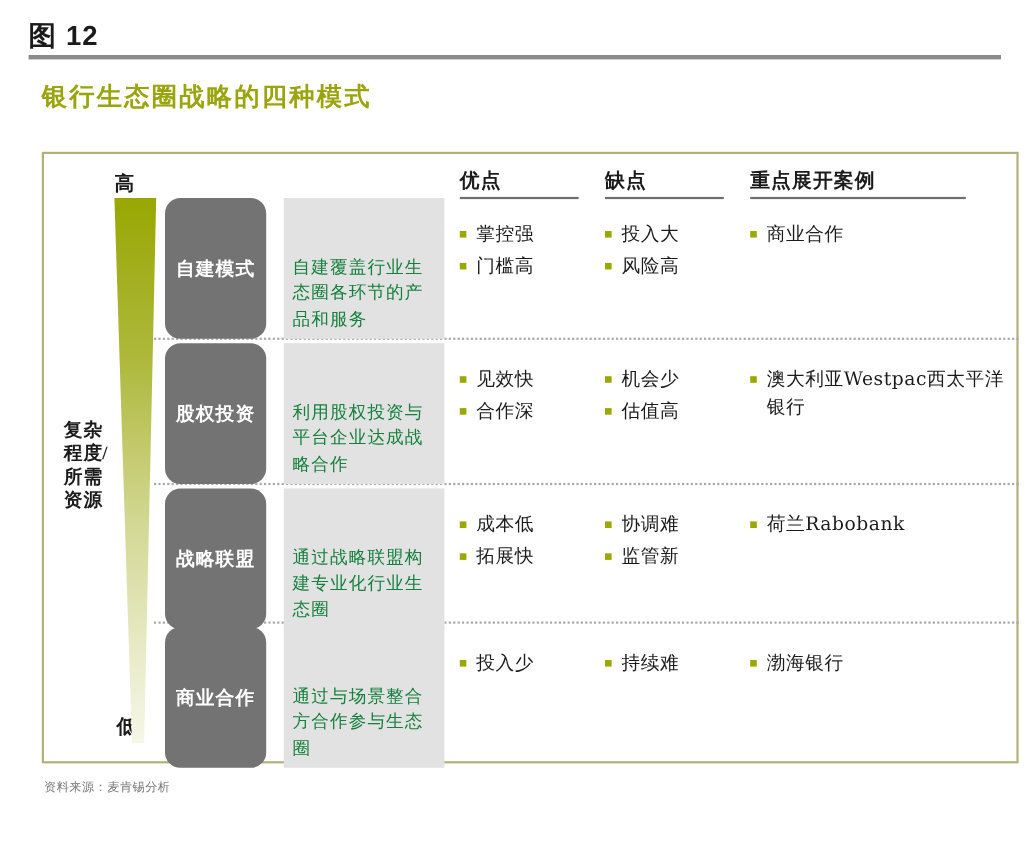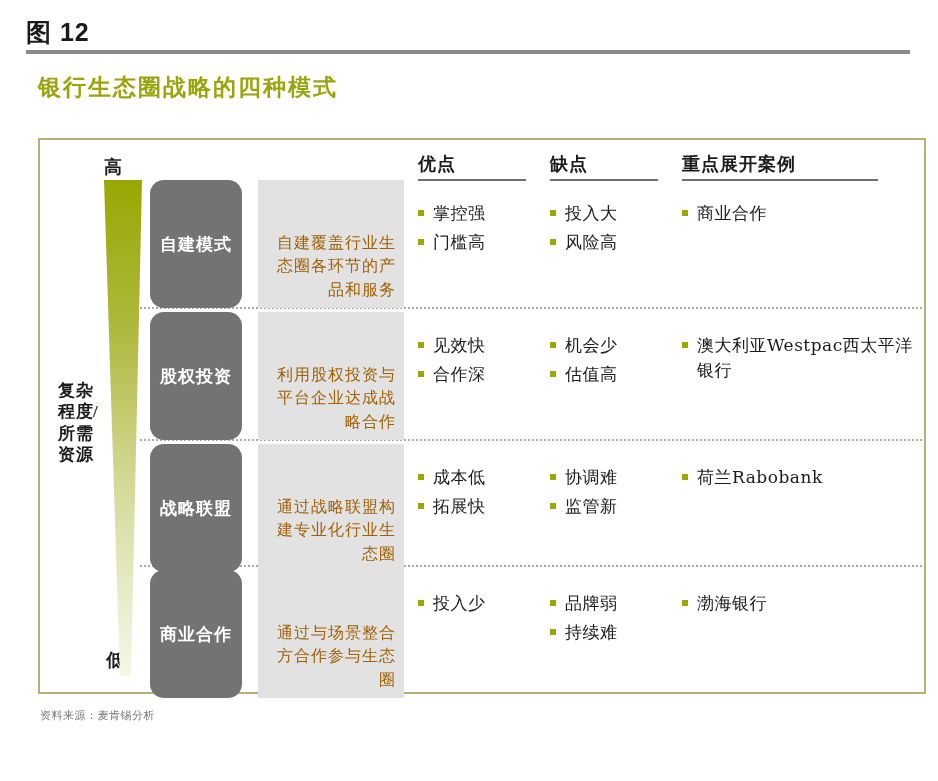--- a/index.html
+++ b/index.html
@@ -143,23 +143,23 @@
     background: #e2e2e2;
     display: flex;
     align-items: center;
     justify-content: center;
     padding: 0 8px;
     box-sizing: border-box;
   }
   .desc-text {
     font-size: 16px;
     line-height: 1.45;
-    color: #a16207;
+    color: #15803d;
     letter-spacing: 1px;
-    text-align: right;
+    text-align: left;
     font-family: "DejaVu Serif", "Liberation Serif", serif;
     margin-top: 44px;
   }
 
   .bullet-col {
     position: absolute;
     top: 21px;
   }
   .col-pros   { left: 268px; width: 130px; }
   .col-cons   { left: 400px; width: 130px; }
@@ -377,24 +377,20 @@
       </div>
       <div class="bullet-col col-pros">
         <div class="bullet-item">
           <span class="bullet-sq"></span>
           <span class="bullet-text">投入少</span>
         </div>
       </div>
       <div class="bullet-col col-cons">
         <div class="bullet-item">
           <span class="bullet-sq"></span>
-          <span class="bullet-text">品牌弱</span>
-        </div>
-        <div class="bullet-item">
-          <span class="bullet-sq"></span>
           <span class="bullet-text">持续难</span>
         </div>
       </div>
       <div class="bullet-col col-cases">
         <div class="bullet-item">
           <span class="bullet-sq"></span>
           <span class="bullet-text">渤海银行</span>
         </div>
       </div>
     </div>

